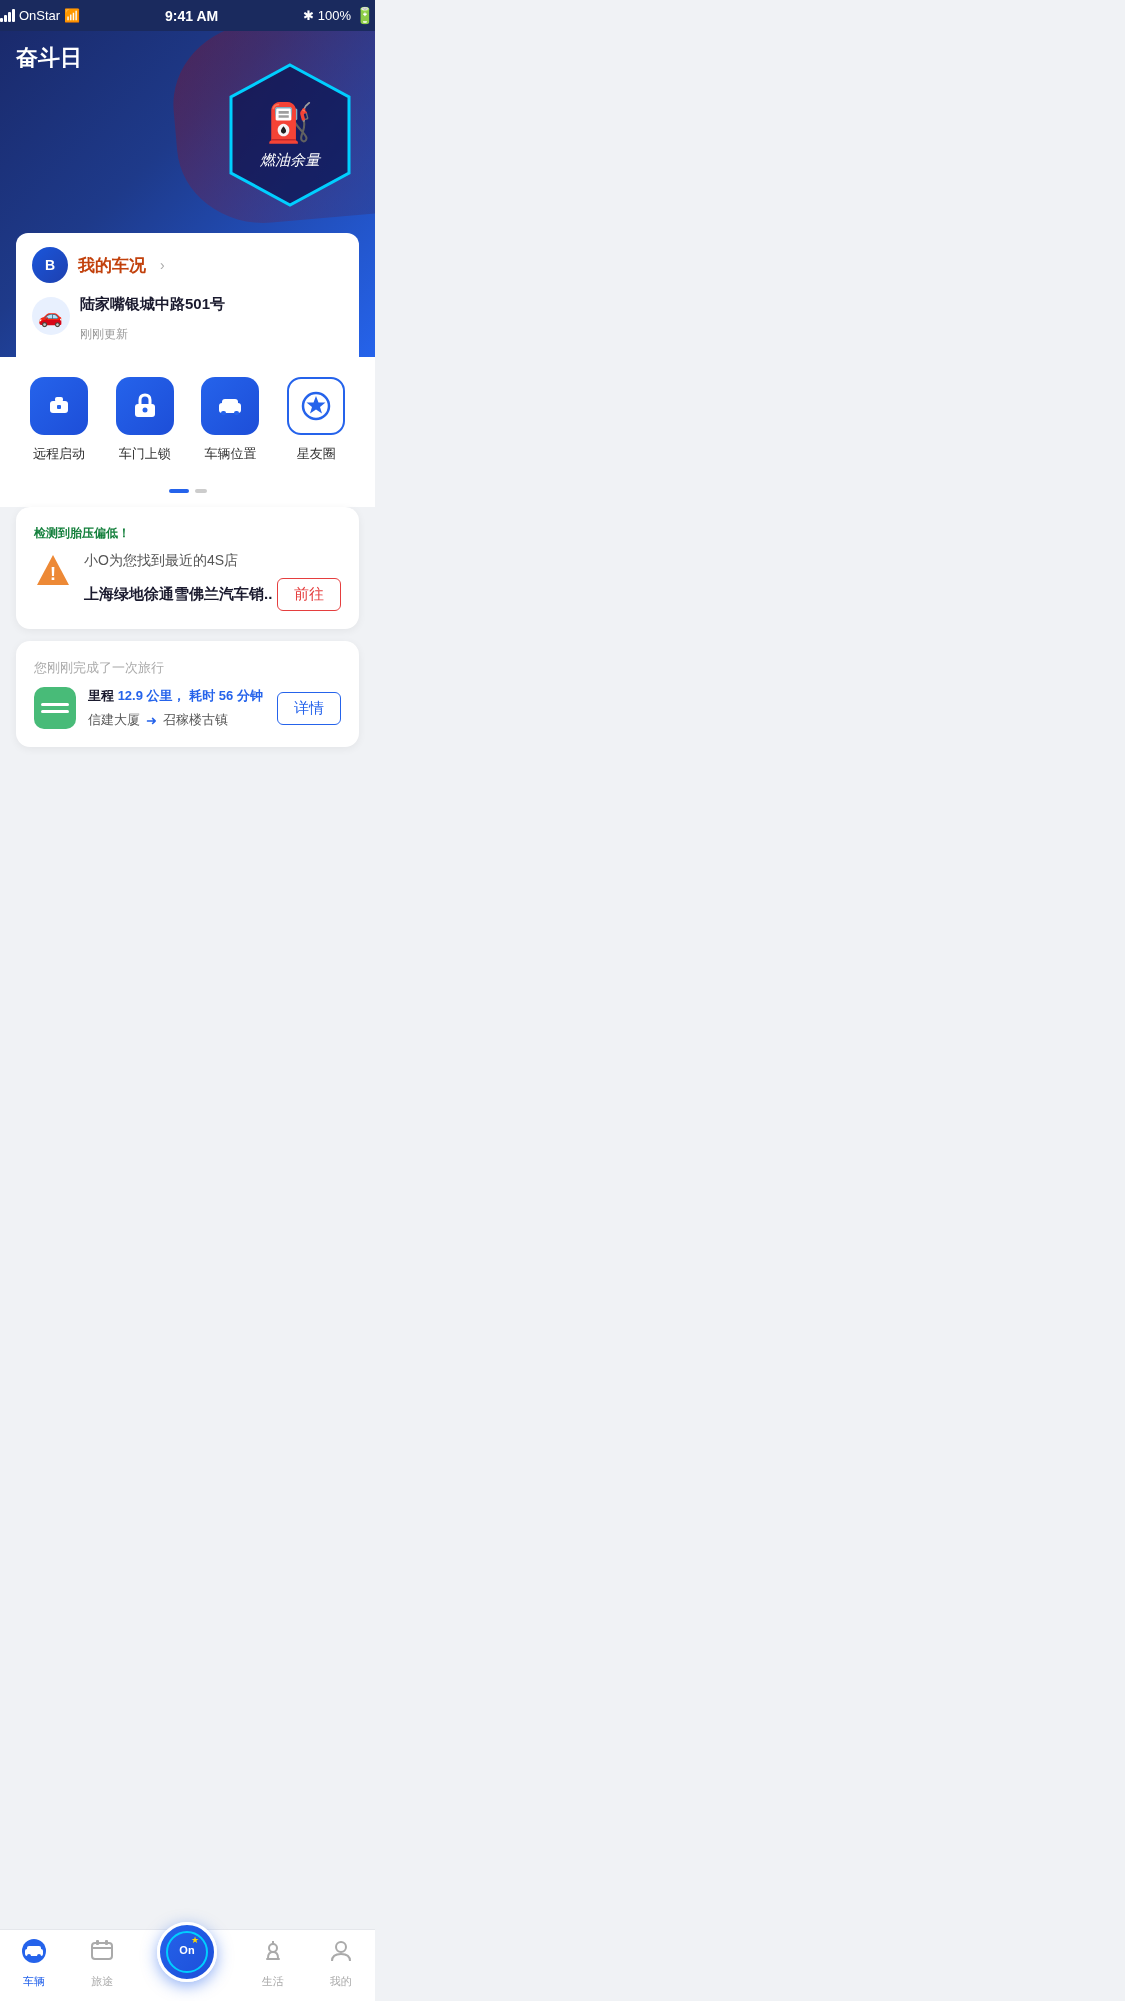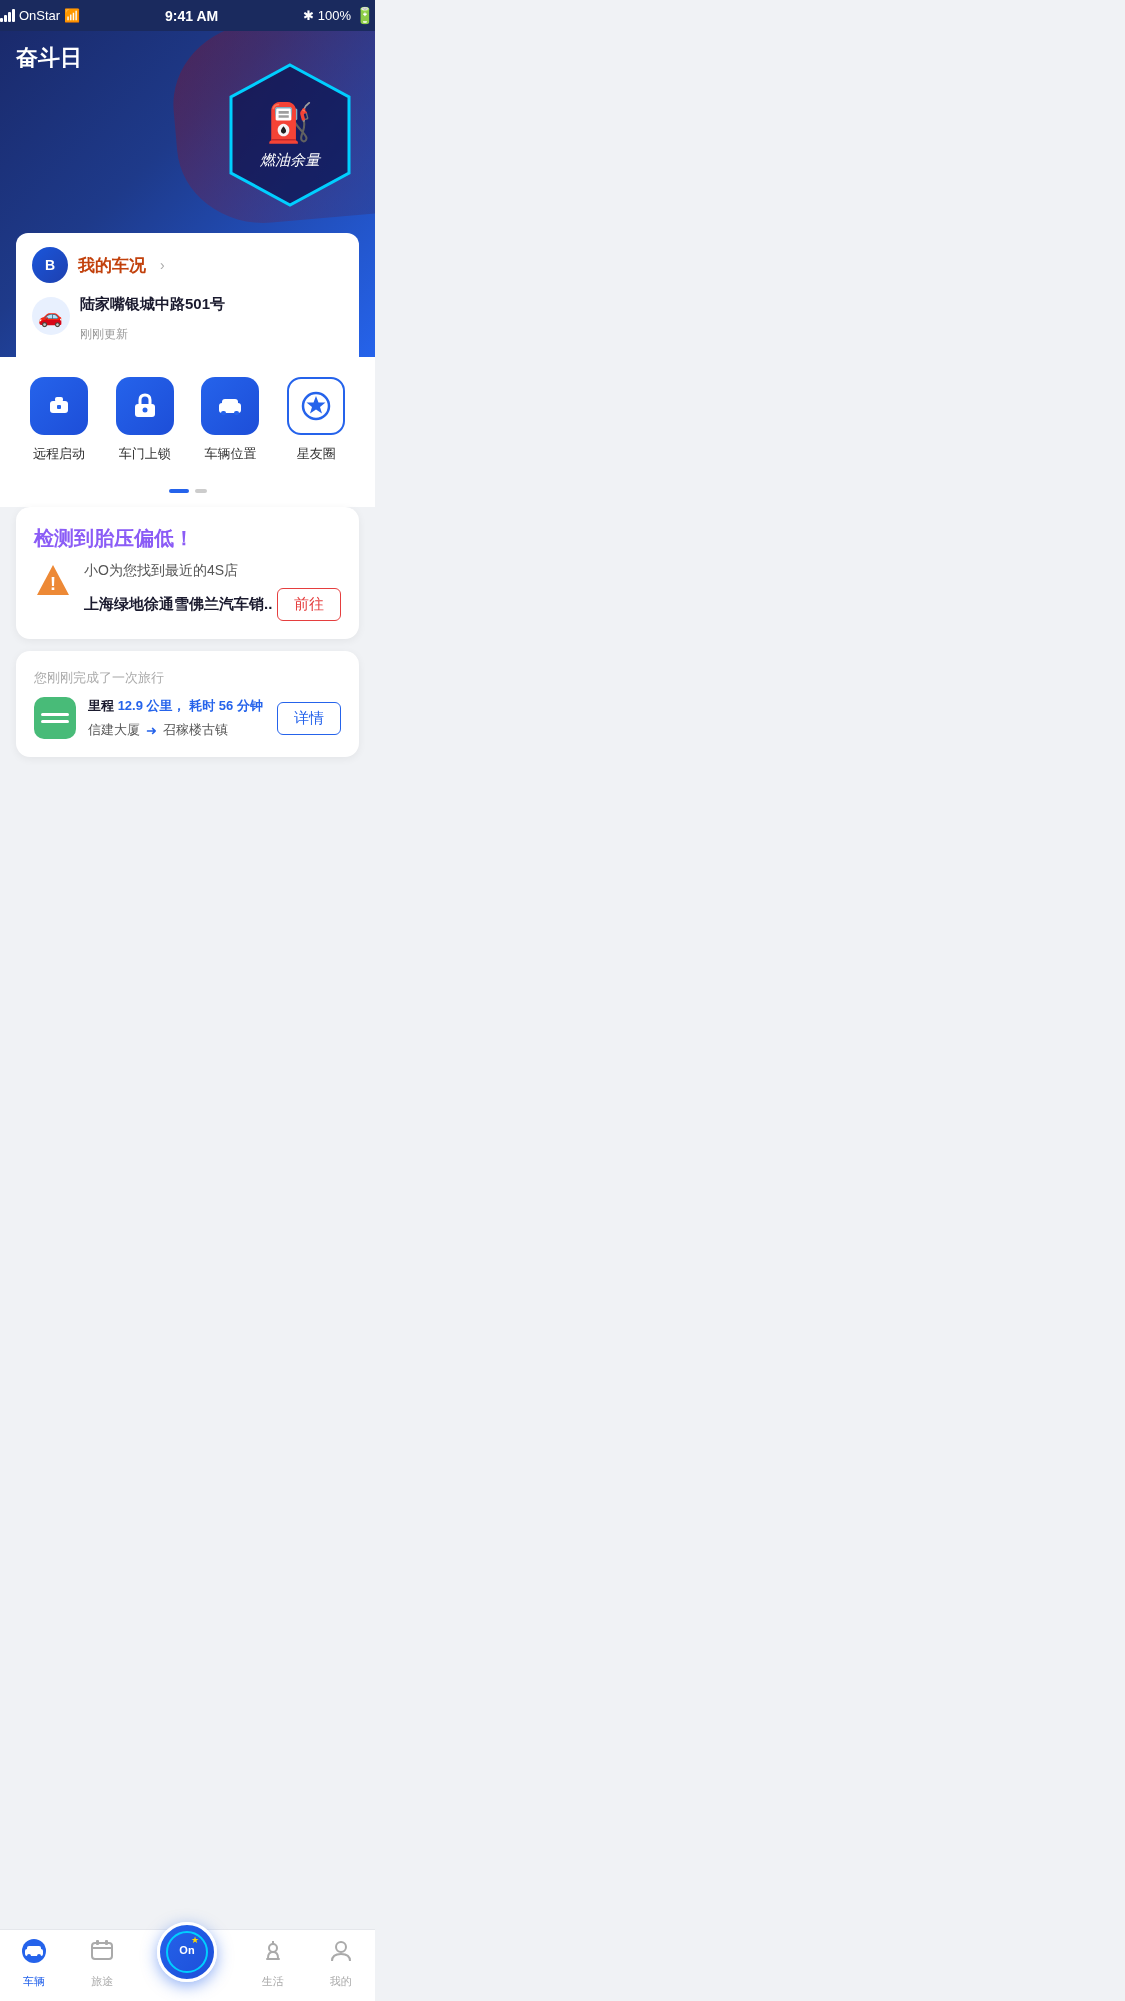--- a/index.html
+++ b/index.html
@@ -219,22 +219,22 @@
       box-shadow: 0 2px 8px rgba(0,0,0,0.06);
     }
 
     
     .alert-card {
       display: flex;
       flex-direction: column;
       gap: 10px;
     }
     .alert-title {
-      color: #8b5cf6;
-      font-size: 20px;
+      color: #15803d;
+      font-size: 12px;
       font-weight: 700;
     }
     .alert-body {
       display: flex;
       align-items: flex-start;
       gap: 12px;
     }
     .alert-tri {
       width: 38px;
       height: 38px;

